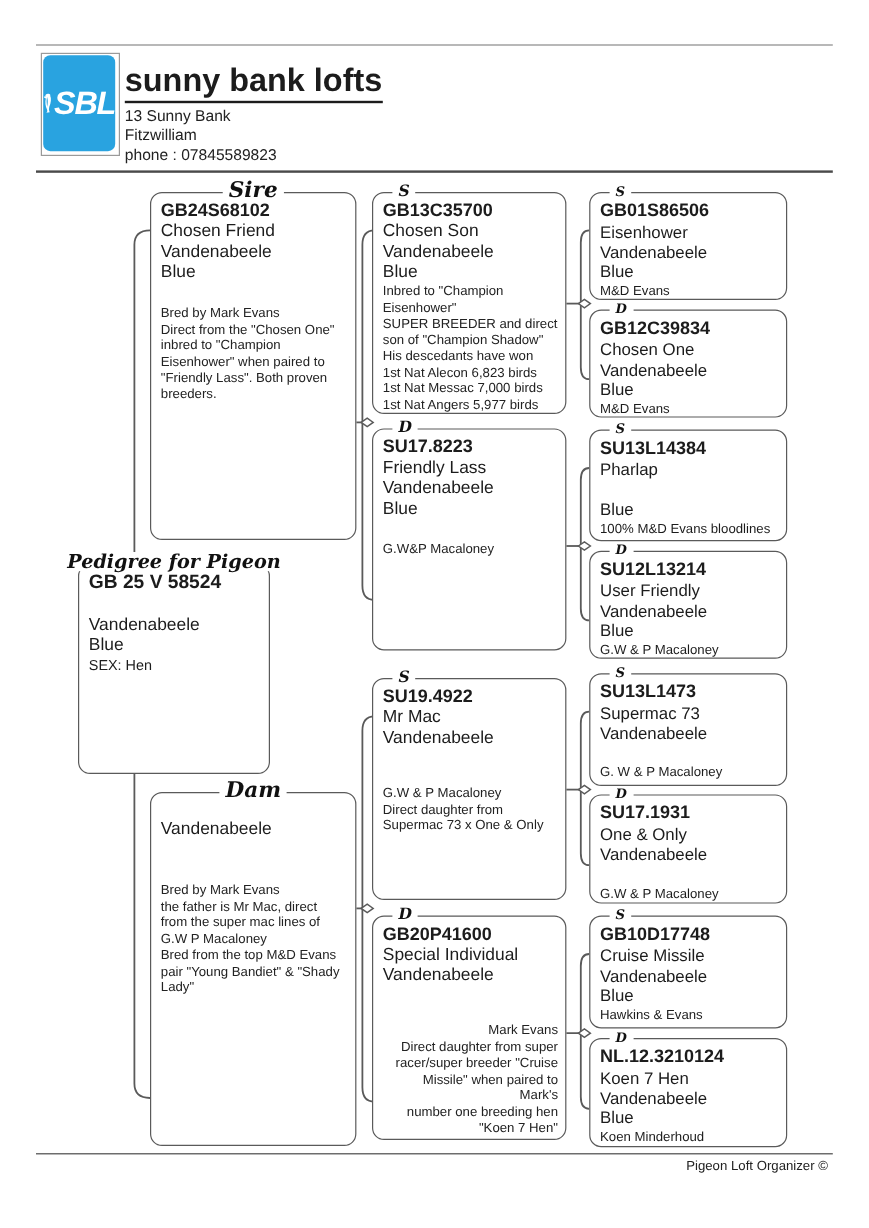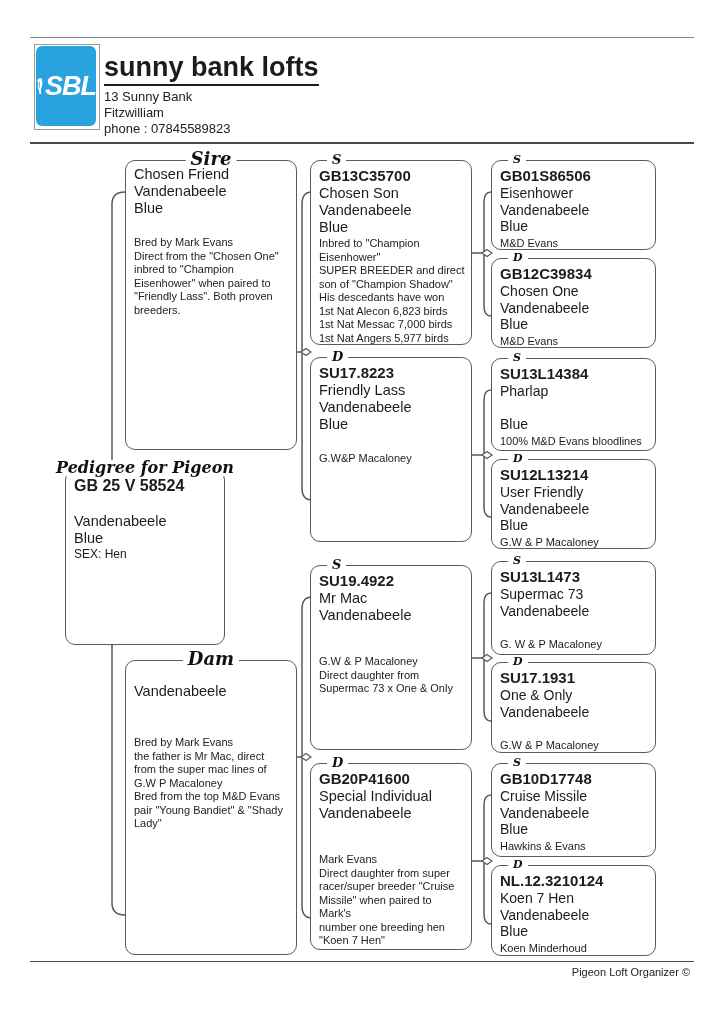--- a/index.html
+++ b/index.html
@@ -93,20 +93,21 @@
   <div class="title">sunny bank lofts</div>
   <div class="addr">
     <div>13 Sunny Bank</div>
     <div>Fitzwilliam</div>
     <div>phone : 07845589823</div>
   </div>
   <div class="headline"></div>
 
   <div class="pbox" style="left:125px;top:160px;width:172px;height:290px;">
     <span class="legend center">Sire</span>
+    <div class="ring">GB24S68102</div>
     <div class="ln">Chosen Friend</div>
     <div class="ln">Vandenabeele</div>
     <div class="ln">Blue</div>
     <div class="notes">Bred by Mark Evans
 Direct from the "Chosen One"
 inbred to "Champion
 Eisenhower" when paired to
 "Friendly Lass". Both proven
 breeders.</div>
   </div>
@@ -169,21 +170,21 @@
 Direct daughter from
 Supermac 73 x One &amp; Only</div>
   </div>
 
   <div class="pbox" style="left:310px;top:763px;width:162px;height:187px;">
     <span class="legend small">D</span>
     <div class="ring">GB20P41600</div>
     <div class="ln">Special Individual</div>
     <div class="ln">Vandenabeele</div>
     <div class="ln"></div>
-    <div class="notes" style="margin-top:14px;">Mark Evans
+    <div class="notes" style="margin-top:14px;text-align:right;">Mark Evans
 Direct daughter from super
 racer/super breeder "Cruise
 Missile" when paired to Mark's
 number one breeding hen
 "Koen 7 Hen"</div>
   </div>
 
   <div class="pbox g3" style="left:491px;top:160px;width:165px;height:90px;">
     <span class="legend tiny">S</span>
     <div class="ring">GB01S86506</div>

